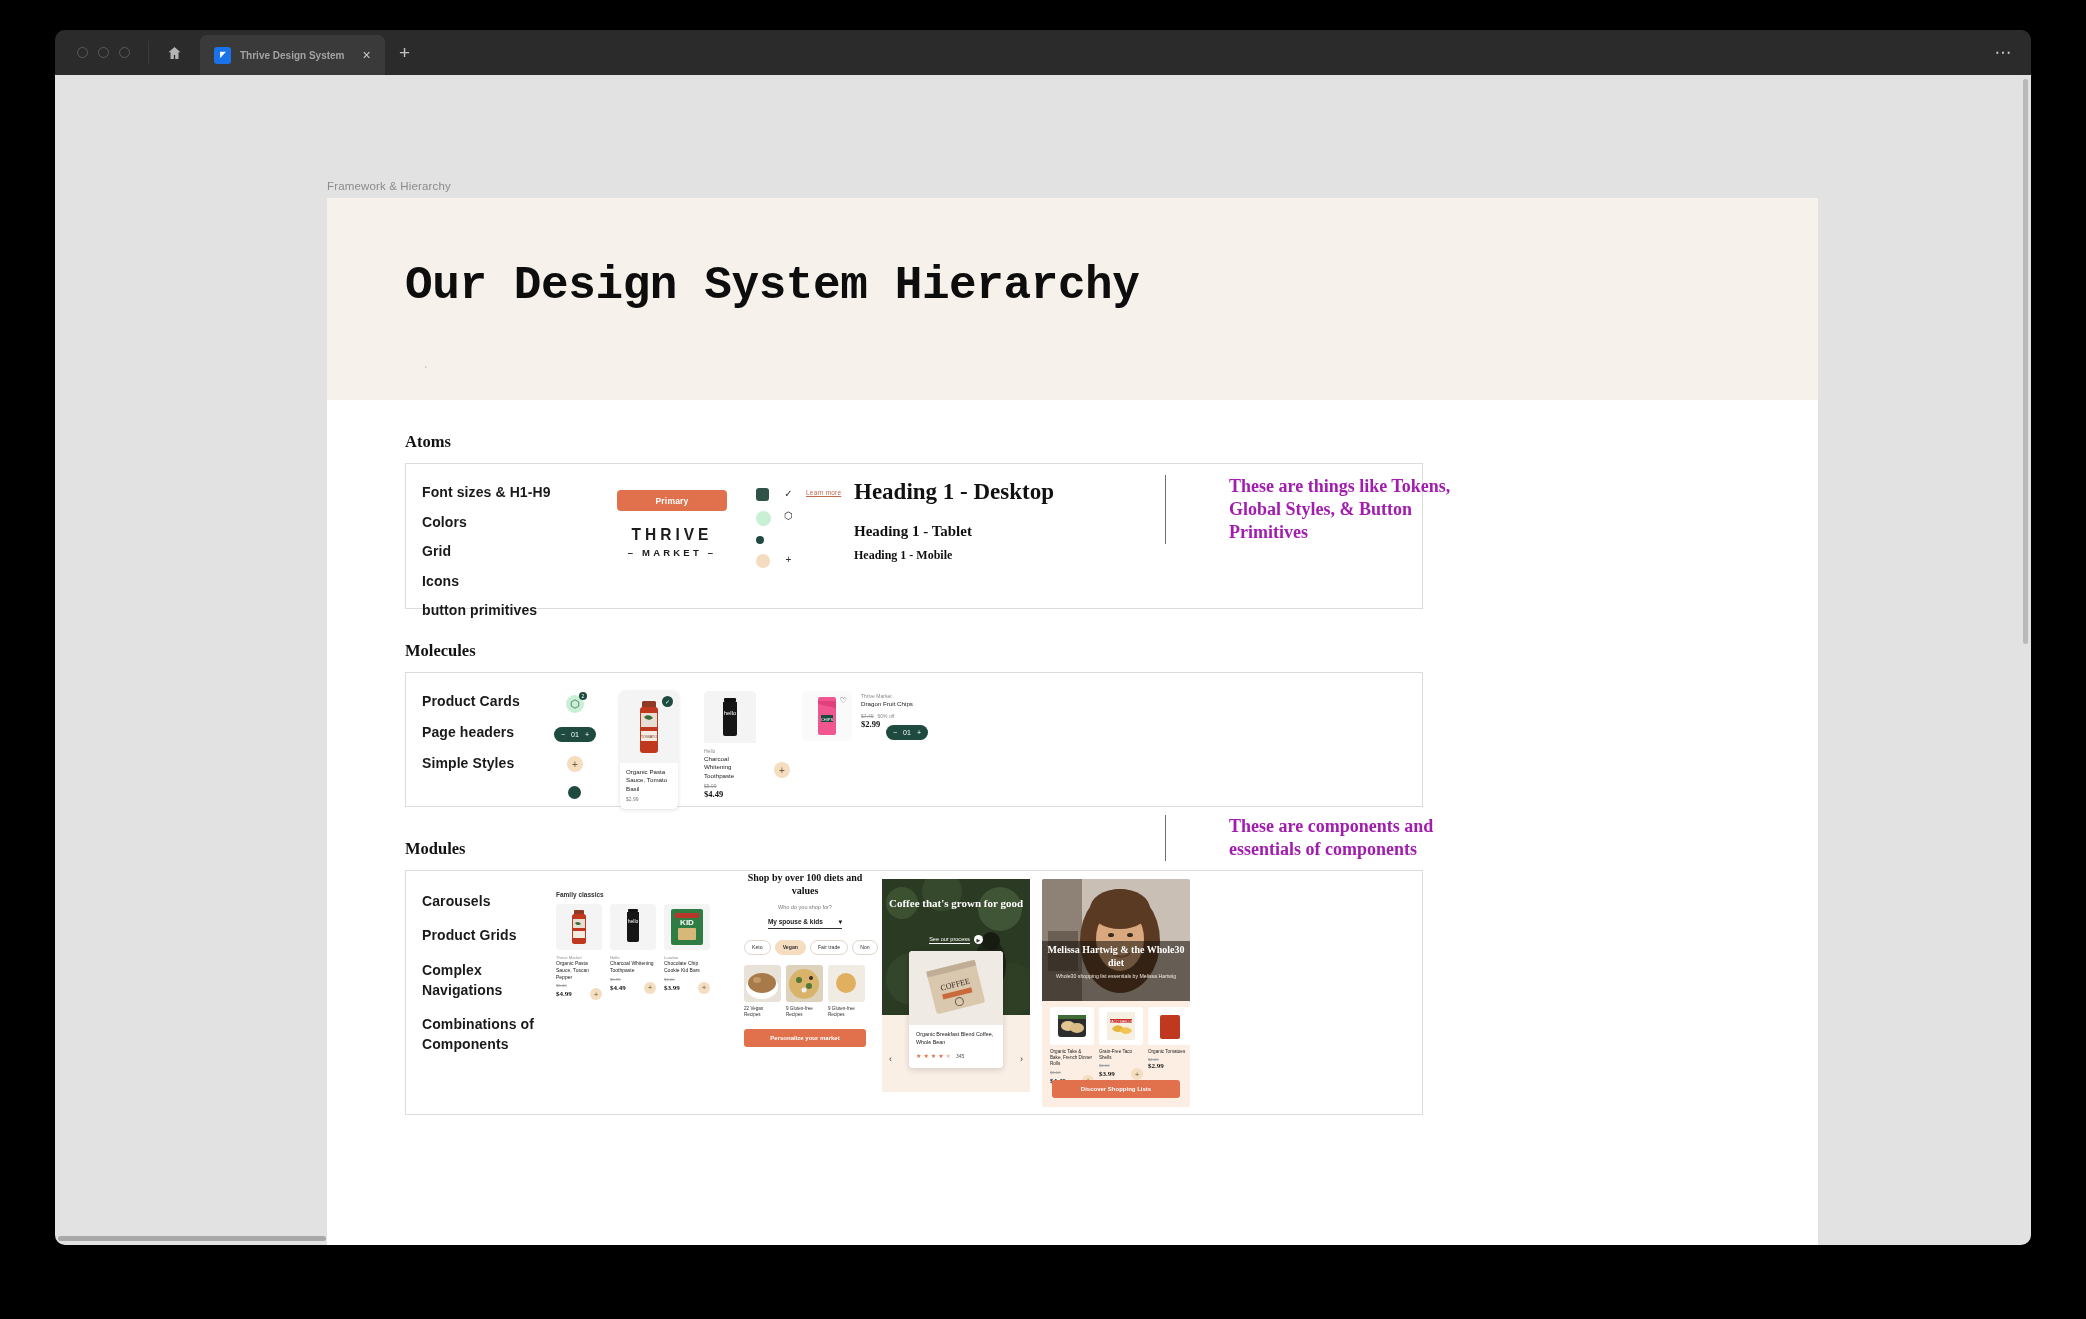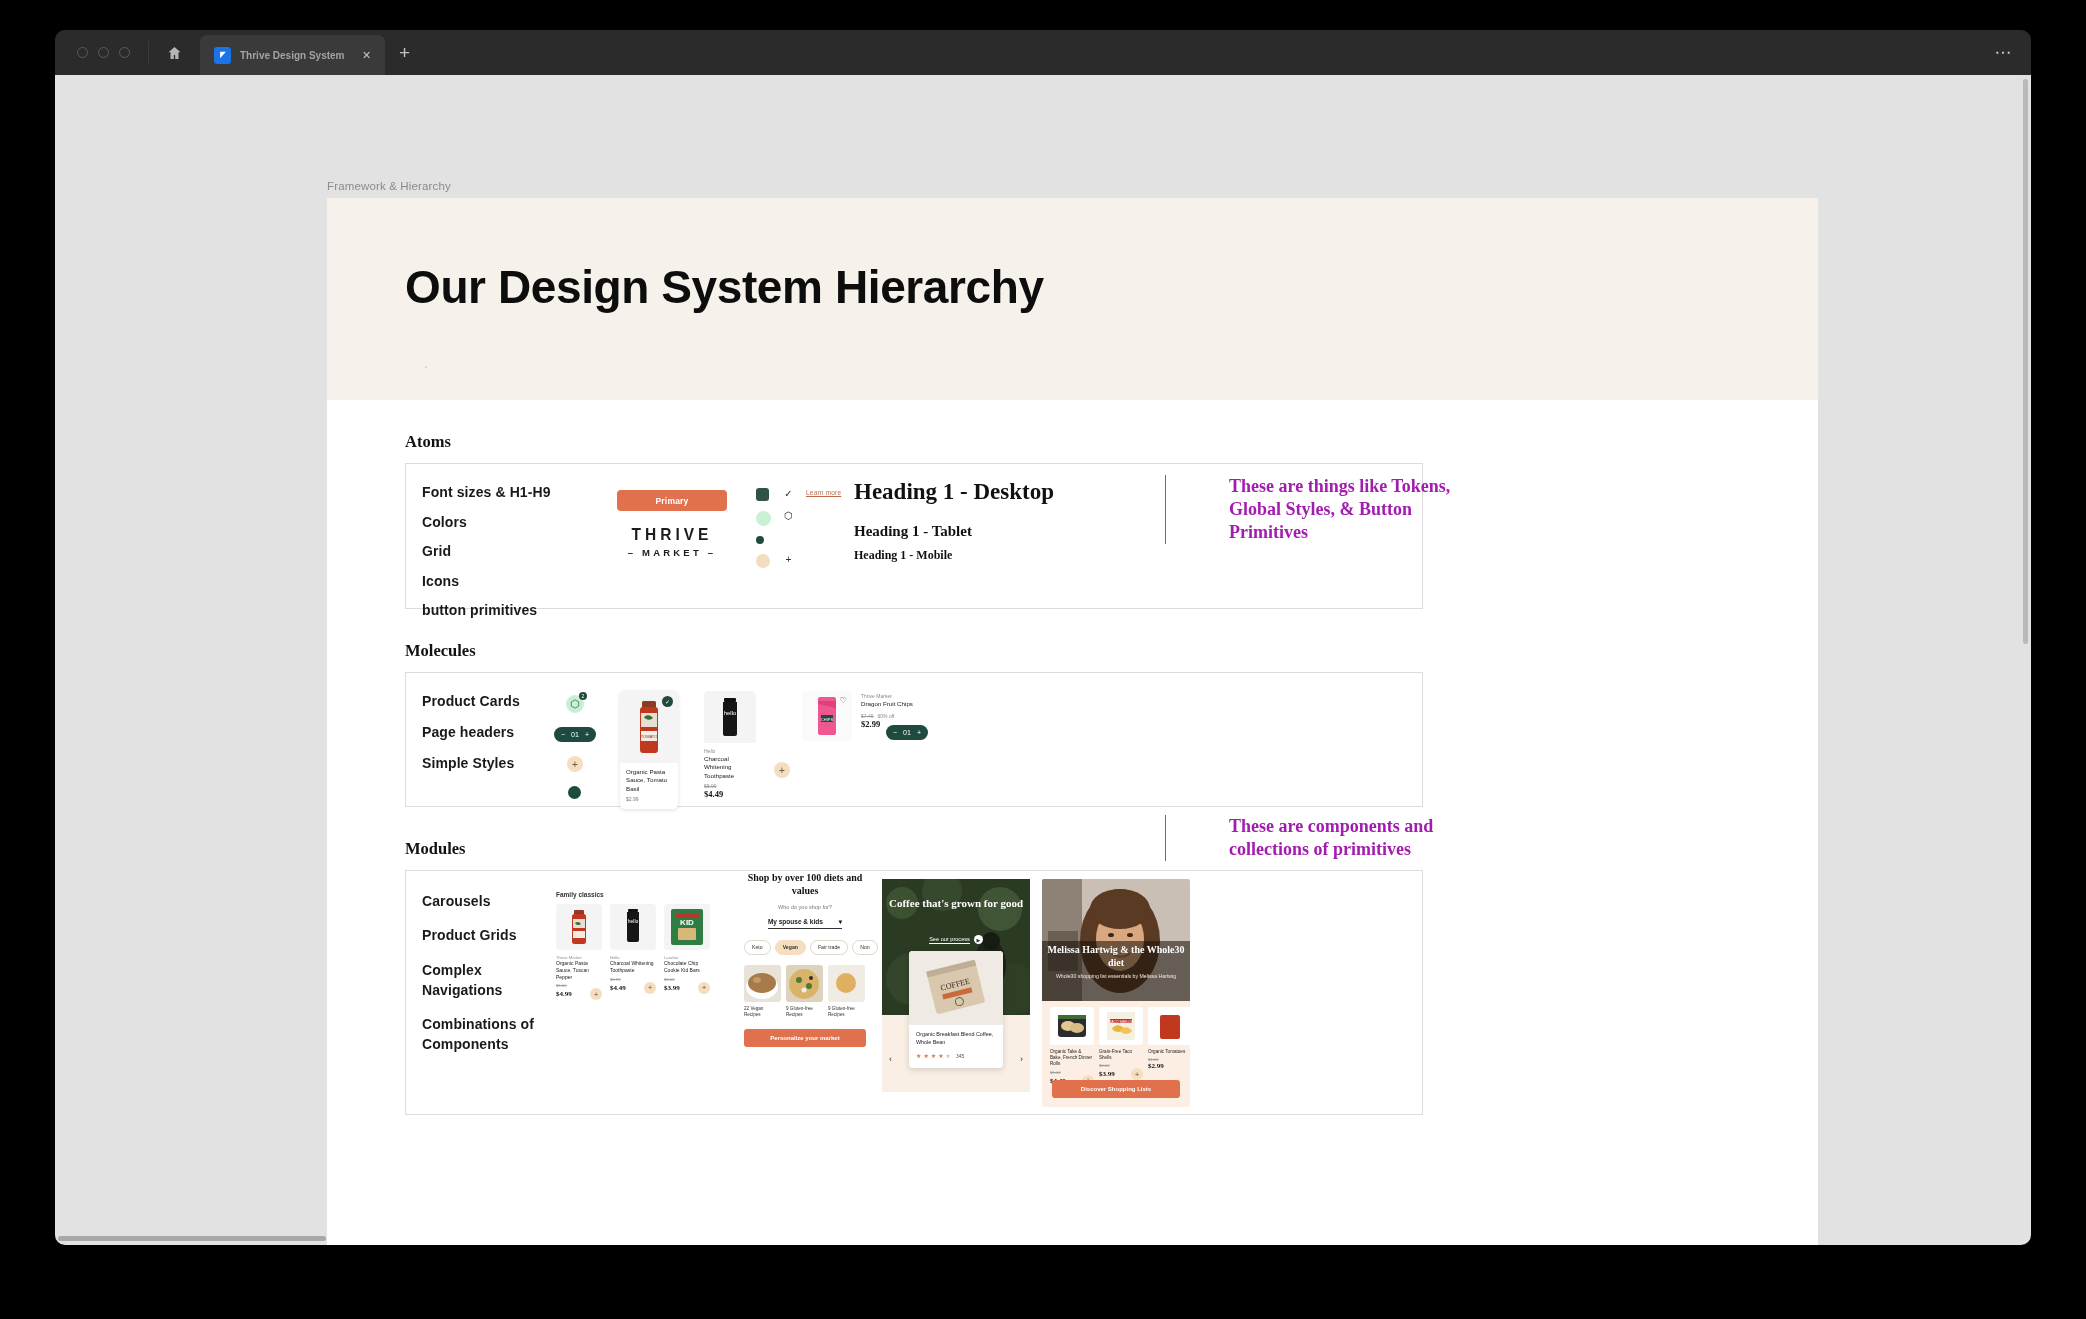--- a/index.html
+++ b/index.html
@@ -102,21 +102,21 @@
     background: #ffffff;
   }
 
   
   .hero {
     height: 202px; background: #f6f1ea;
     padding: 62px 0 0 78px;
     position: relative;
   }
   .hero h1 {
-    font-family: Liberation Sans, sans-serif;
+    font-family: Liberation Mono, monospace;
     font-size: 46px; font-weight: 700; color: #0d0d0d;
     letter-spacing: -.4px;
   }
   .hero-dot {
     position: absolute; left: 98px; top: 166px;
     font-size: 9px; color: #b9b0a4;
   }
 
   .sec-wrap { padding: 0 0 0 78px; }
   .sec-title {
@@ -773,17 +773,17 @@
           </div>
         </div>
 
       </div>
     </div>
 
     <div class="anno" id="anno1">
       <p>These are things like Tokens, Global Styles, &amp; Button Primitives</p>
     </div>
     <div class="anno" id="anno2">
-      <p>These are components and collections of primitives</p>
+      <p>These are components and essentials of components</p>
     </div>
 
   </div>
 </div>
 
 </body></html>

